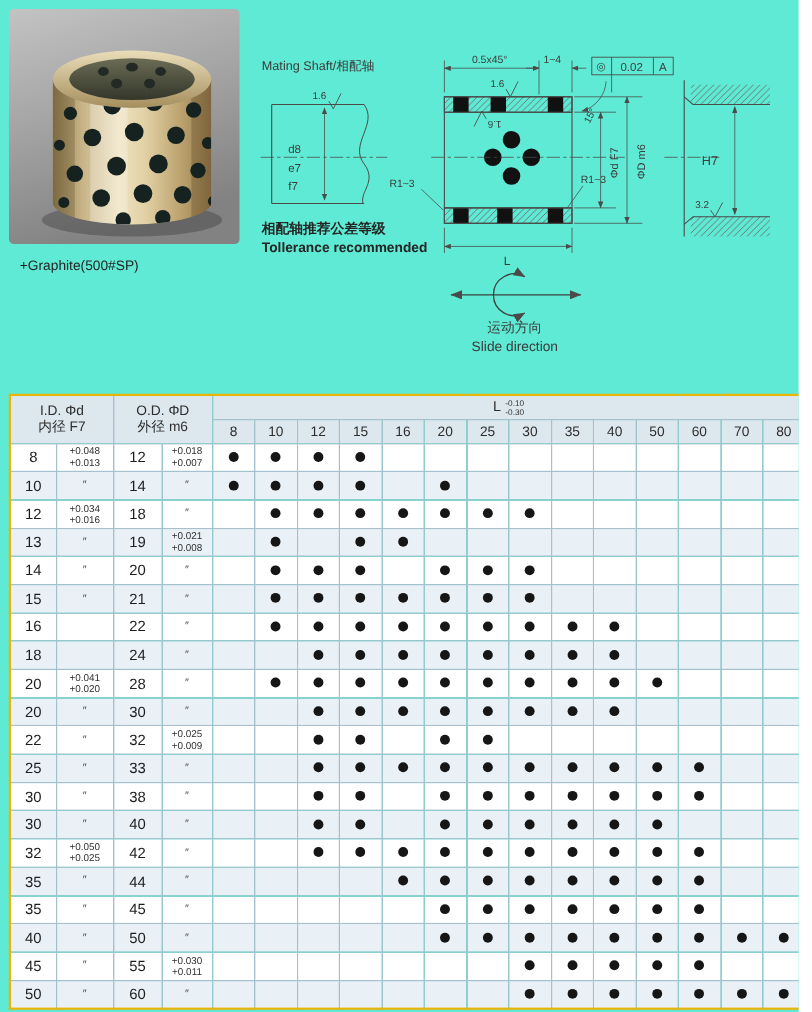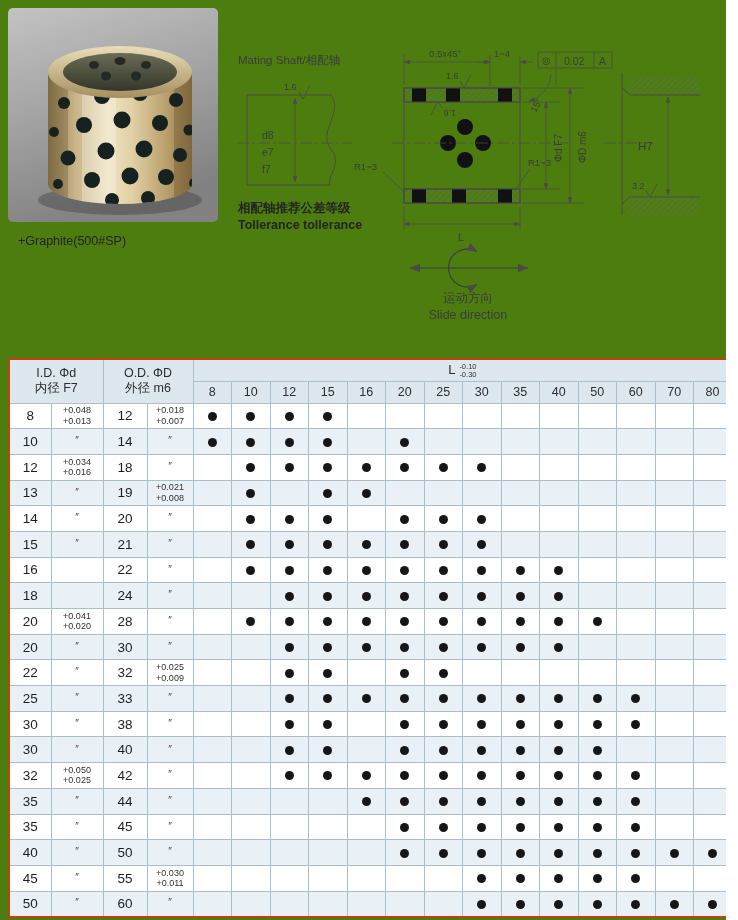--- a/index.html
+++ b/index.html
@@ -1,34 +1,34 @@
 <!DOCTYPE html>
 <html><head>
 <meta charset="utf-8">
 <style>
   html,body{margin:0;padding:0;background:#fff;}
-  #canvas{position:relative;width:726px;height:920px;background:#4d7c0f;overflow:hidden;
+  #canvas{position:relative;width:726px;height:920px;background:#5eead4;overflow:hidden;
           font-family:"Liberation Sans","DejaVu Sans",sans-serif;color:#222;}
   .abs{position:absolute;}
   
   #photo{left:8px;top:8px;width:210px;height:214px;border-radius:5px;overflow:hidden;}
   
   #materials{left:18px;top:233px;font-size:12.5px;line-height:17.5px;color:#242424;}
   #housing-note{left:18px;top:290px;font-size:12.5px;line-height:17.5px;color:#242424;}
   #tolrec{left:238px;top:200px;font-size:12.5px;line-height:17px;color:#242424;font-weight:bold;}
   #grade-rows{left:238px;top:240px;font-size:12px;line-height:16.5px;color:#242424;}
   .grade-row span{display:inline-block;}
   .grade-code{width:26px;}
   .grade-cn{width:60px;}
   
   #drawings{left:0;top:0;width:738px;height:348px;}
   #drawings text{fill:#3c3c3c;font-family:"Liberation Sans","DejaVu Sans",sans-serif;}
   
   #size-table{left:8px;top:358px;width:723px;border-collapse:collapse;table-layout:fixed;
-              border:2px solid #c2410c;font-family:"Liberation Sans","DejaVu Sans",sans-serif;}
+              border:2px solid #eab308;font-family:"Liberation Sans","DejaVu Sans",sans-serif;}
   #size-table th,#size-table td{border:1px solid #aabfcc;padding:0;margin:0;overflow:hidden;}
   #size-table th{background:#dce7ee;font-weight:normal;color:#2e2e2e;}
   #size-table thead tr.hdr1{height:22px;}
   #size-table thead tr.hdr2{height:22px;}
   #size-table tbody tr{height:25.7px;background:#ffffff;}
   #size-table tbody tr.alt{background:#e9f1f7;}
   .hdr-main{font-size:12.5px;line-height:15px;text-align:center;}
   .l-head{font-size:13px;text-align:center;vertical-align:middle;}
   .l-tols{display:inline-block;vertical-align:middle;text-align:right;font-size:7.5px;
           line-height:8px;margin-left:4px;color:#333;}
@@ -232,21 +232,21 @@
       <text x="468" y="302" font-size="12.5" text-anchor="middle" stroke="none" fill="#3c3c3c">运动方向</text>
       <text x="468" y="319" font-size="12.5" text-anchor="middle" stroke="none" fill="#3c3c3c">Slide direction</text>
     </g>
   </svg>
 
   <div class="abs" id="materials">
     <div>+Graphite(500#SP)</div>
   </div>
   <div class="abs" id="tolrec">
     <div>相配轴推荐公差等级</div>
-    <div>Tollerance tollerance</div>
+    <div>Tollerance recommended</div>
   </div>
 
   <table class="abs" id="size-table">
     <colgroup>
       <col style="width:42px">
         <col style="width:52px">
         <col style="width:44px">
         <col style="width:46px">
       <col span="14" style="width:38.5px">
     </colgroup>

